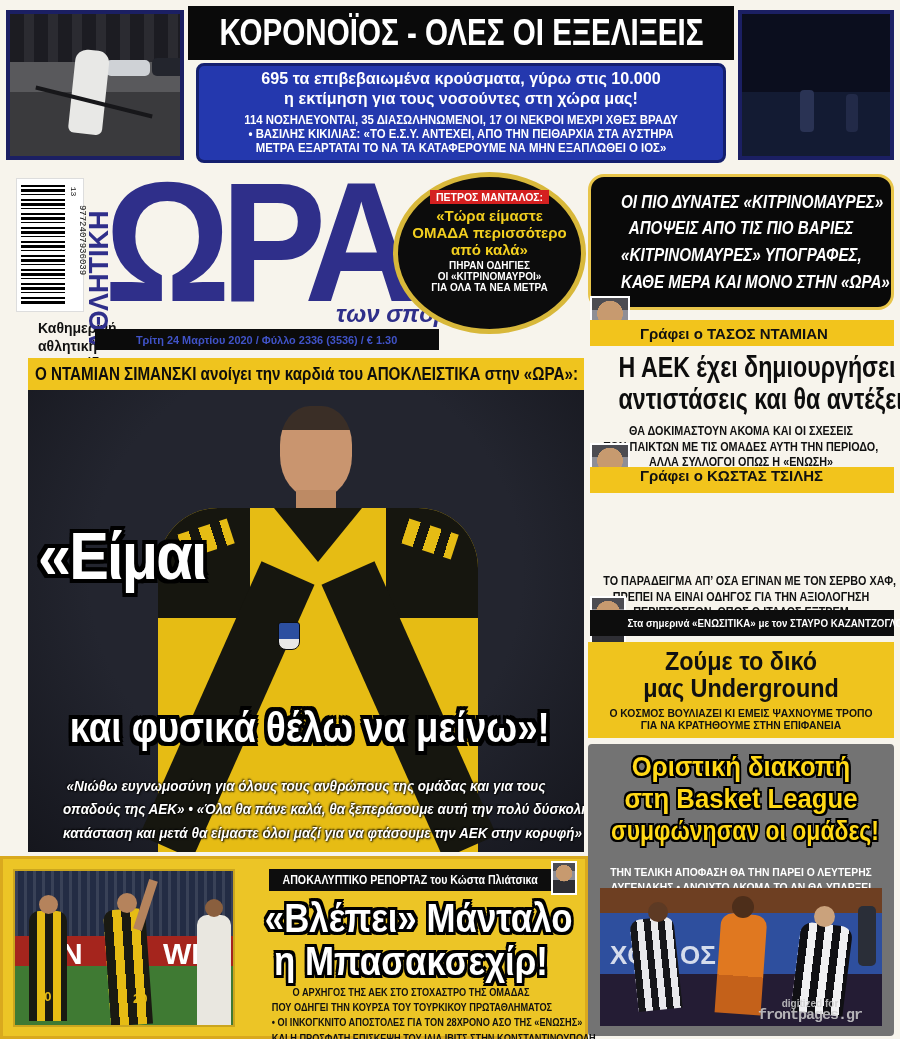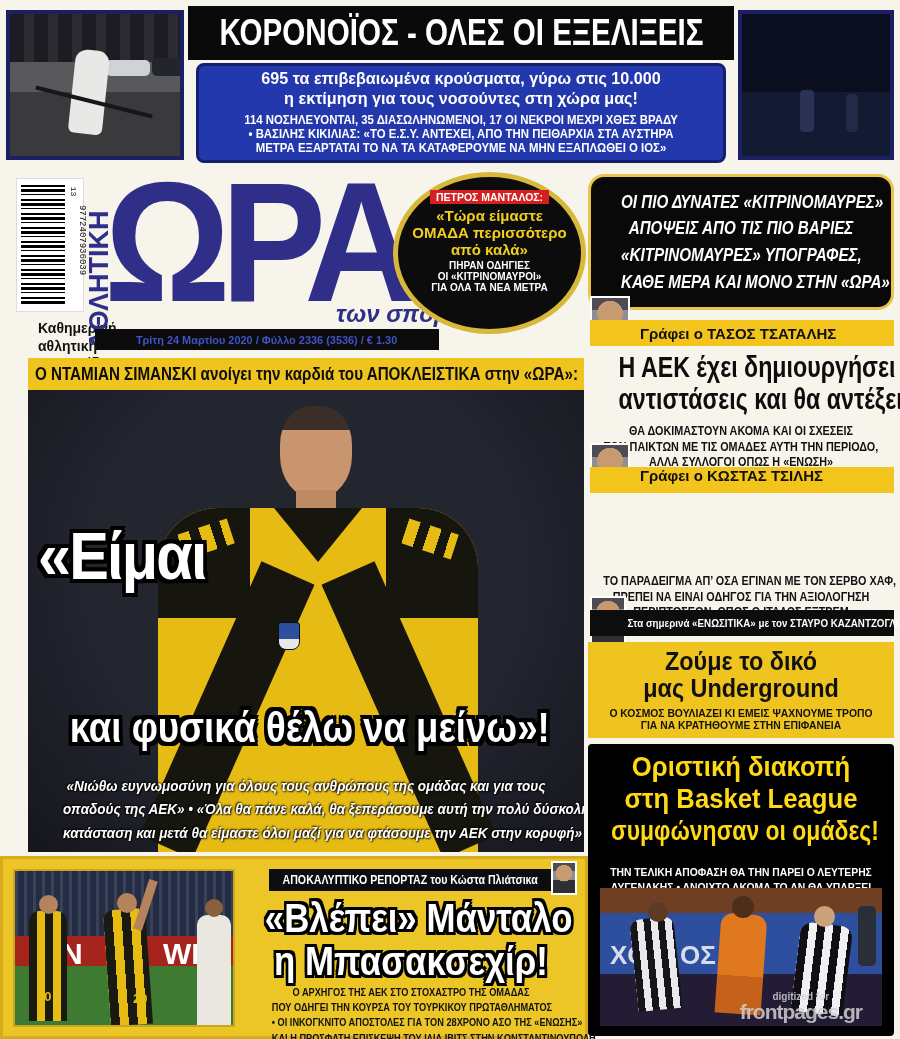--- a/index.html
+++ b/index.html
@@ -89,21 +89,21 @@
 
   <div class="abs" style="left:588px;top:174px;width:306px;height:136px;background:#090909;border:3px solid #e8c54a;border-radius:16px;box-sizing:border-box;display:flex;flex-direction:column;justify-content:center;text-align:center;">
     <div class="sx8" style="color:#fff;font-weight:900;font-style:italic;font-size:19px;line-height:1.4;">ΟΙ ΠΙΟ ΔΥΝΑΤΕΣ «ΚΙΤΡΙΝΟΜΑΥΡΕΣ»</div>
     <div class="sx8" style="color:#fff;font-weight:900;font-style:italic;font-size:19px;line-height:1.4;">ΑΠΟΨΕΙΣ ΑΠΟ ΤΙΣ ΠΙΟ ΒΑΡΙΕΣ</div>
     <div class="sx8" style="color:#fff;font-weight:900;font-style:italic;font-size:19px;line-height:1.4;">«ΚΙΤΡΙΝΟΜΑΥΡΕΣ» ΥΠΟΓΡΑΦΕΣ,</div>
     <div class="sx8" style="color:#fff;font-weight:900;font-style:italic;font-size:19px;line-height:1.4;">ΚΑΘΕ ΜΕΡΑ ΚΑΙ ΜΟΝΟ ΣΤΗΝ «ΩΡΑ»</div>
   </div>
 
   <div class="abs headshot" style="left:590px;top:296px;width:40px;height:50px;"></div>
   <div class="abs ybar" style="left:590px;top:320px;width:304px;height:26px;display:flex;align-items:center;">
-    <div style="padding-left:50px;font-size:15px;">Γράφει ο ΤΑΣΟΣ ΤΣΑΤΑΛΗΣ</div>
+    <div style="padding-left:50px;font-size:15px;">Γράφει ο ΤΑΣΟΣ ΝΤΑΜΙΑΝ</div>
   </div>
   <div class="abs center" style="left:588px;top:352px;width:306px;color:#0d0d0d;font-weight:900;line-height:1.1;">
     <div class="sx8" style="font-size:29px;">Η ΑΕΚ έχει δημιουργήσει</div>
     <div class="sx8" style="font-size:29px;">αντιστάσεις και θα αντέξει</div>
   </div>
   <div class="abs center" style="left:588px;top:424px;width:306px;line-height:1.3;">
     <div class="sx9 small-cap" style="font-size:12px;">ΘΑ ΔΟΚΙΜΑΣΤΟΥΝ ΑΚΟΜΑ ΚΑΙ ΟΙ ΣΧΕΣΕΙΣ</div>
     <div class="sx9 small-cap" style="font-size:12px;">ΤΩΝ ΠΑΙΚΤΩΝ ΜΕ ΤΙΣ ΟΜΑΔΕΣ ΑΥΤΗ ΤΗΝ ΠΕΡΙΟΔΟ,</div>
     <div class="sx9 small-cap" style="font-size:12px;">ΑΛΛΑ ΣΥΛΛΟΓΟΙ ΟΠΩΣ Η «ΕΝΩΣΗ»</div>
     <div class="sx9 small-cap" style="font-size:12px;">ΕΧΟΥΝ ΛΙΓΟΤΕΡΑ ΓΙΑ ΝΑ ΦΟΒΗΘΟΥΝ</div>
@@ -124,21 +124,21 @@
     <div class="sx85" style="padding-left:44px;color:#fff;font-weight:700;font-size:11.5px;transform-origin:left center;">Στα σημερινά «ΕΝΩΣΙΤΙΚΑ» με τον ΣΤΑΥΡΟ ΚΑΖΑΝΤΖΟΓΛΟΥ</div>
   </div>
 
   <div class="abs center" style="left:588px;top:642px;width:306px;height:96px;background:#efc41e;padding-top:6px;box-sizing:border-box;">
     <div class="sx9" style="font-size:26px;font-weight:900;color:#111;line-height:1.05;">Ζούμε το δικό</div>
     <div class="sx9" style="font-size:26px;font-weight:900;color:#111;line-height:1.05;">μας Underground</div>
     <div class="sx9 small-cap" style="font-size:11.5px;margin-top:4px;">Ο ΚΟΣΜΟΣ ΒΟΥΛΙΑΖΕΙ ΚΙ ΕΜΕΙΣ ΨΑΧΝΟΥΜΕ ΤΡΟΠΟ</div>
     <div class="sx9 small-cap" style="font-size:11.5px;">ΓΙΑ ΝΑ ΚΡΑΤΗΘΟΥΜΕ ΣΤΗΝ ΕΠΙΦΑΝΕΙΑ</div>
   </div>
 
-  <div class="abs" style="left:588px;top:744px;width:306px;height:292px;background:#000000;border-radius:4px;text-align:center;">
+  <div class="abs" style="left:588px;top:744px;width:306px;height:292px;background:#737373;border-radius:4px;text-align:center;">
     <div class="sx95 ts2" style="color:#ffd816;font-weight:900;font-size:27px;line-height:1.18;margin-top:8px;">Οριστική διακοπή</div>
     <div class="sx95 ts2" style="color:#ffd816;font-weight:900;font-size:27px;line-height:1.18;">στη Basket League</div>
     <div class="sx85 ts2" style="color:#ffd816;font-weight:900;font-size:27px;line-height:1.18;">συμφώνησαν οι ομάδες!</div>
     <div style="margin-top:17px;">
       <div class="sx9" style="color:#fff;font-weight:700;font-size:11.5px;line-height:1.35;">ΤΗΝ ΤΕΛΙΚΗ ΑΠΟΦΑΣΗ ΘΑ ΤΗΝ ΠΑΡΕΙ Ο ΛΕΥΤΕΡΗΣ</div>
       <div class="sx9" style="color:#fff;font-weight:700;font-size:11.5px;line-height:1.35;">ΑΥΓΕΝΑΚΗΣ • ΑΝΟΙΧΤΟ ΑΚΟΜΑ ΤΟ ΑΝ ΘΑ ΥΠΑΡΞΕΙ</div>
       <div class="sx9" style="color:#fff;font-weight:700;font-size:11.5px;line-height:1.35;">ΠΡΩΤΑΘΛΗΤΗΣ, ΤΙ ΘΑ ΓΙΝΕΙ ΜΕ ΤΟΝ ΥΠΟΒΙΒΑΣΜΟ</div>
       <div class="sx9" style="color:#fff;font-weight:700;font-size:11.5px;line-height:1.35;">ΚΑΙ ΜΕ ΤΑ ΣΥΜΒΟΛΑΙΑ ΤΩΝ ΠΑΙΚΤΩΝ</div>
     </div>
     <div class="abs" style="left:12px;top:144px;width:282px;height:138px;background:linear-gradient(180deg,#6e3f22 0 18%,#2e4f9e 18% 62%,#241c34 62% 100%);overflow:hidden;">
@@ -146,21 +146,21 @@
       <div class="abs" style="left:80px;top:52px;color:#e8ecf5;font-weight:900;font-size:26px;opacity:.9;">ΟΣ</div>
       <div class="abs" style="left:34px;top:30px;width:44px;height:92px;background:repeating-linear-gradient(90deg,#16161a 0 7px,#e9e9ec 7px 14px);border-radius:10px 10px 0 0;transform:rotate(-6deg);"></div>
       <div class="abs" style="left:48px;top:14px;width:20px;height:20px;background:#5d3a24;border-radius:50%;"></div>
       <div class="abs" style="left:118px;top:26px;width:46px;height:100px;background:linear-gradient(180deg,#e07820 0 62%,#c4611a 62% 100%);border-radius:12px 12px 0 0;transform:rotate(4deg);"></div>
       <div class="abs" style="left:132px;top:8px;width:22px;height:22px;background:#4d2e1a;border-radius:50%;"></div>
       <div class="abs" style="left:196px;top:36px;width:52px;height:90px;background:repeating-linear-gradient(90deg,#101014 0 8px,#f0f0f2 8px 16px);border-radius:12px 12px 0 0;transform:rotate(7deg);"></div>
       <div class="abs" style="left:214px;top:18px;width:21px;height:21px;background:#caa27c;border-radius:50%;"></div>
       <div class="abs" style="left:258px;top:18px;width:18px;height:60px;background:#2a2e38;border-radius:5px;"></div>
       <div class="abs" style="right:20px;bottom:2px;text-align:center;color:#cfcfcf;">
         <div style="font-size:10px;font-weight:700;opacity:.85;">digitized for</div>
-        <div style="font-size:21px;font-weight:900;opacity:.85;margin-top:-2px;letter-spacing:-1px;">frontpages.gr</div>
+        <div style="font-size:15px;font-weight:900;opacity:.85;margin-top:-2px;letter-spacing:-1px;font-family:Liberation Mono, monospace;">frontpages.gr</div>
       </div>
     </div>
   </div>
 
   <div class="abs" style="left:28px;top:358px;width:556px;height:32px;background:#efc41e;display:flex;align-items:center;justify-content:center;">
     <div class="sx8" style="color:#0d0d0d;font-weight:900;font-size:19px;">Ο ΝΤΑΜΙΑΝ ΣΙΜΑΝΣΚΙ ανοίγει την καρδιά του ΑΠΟΚΛΕΙΣΤΙΚΑ στην «ΩΡΑ»:</div>
   </div>
 
   <div class="abs" style="left:28px;top:390px;width:556px;height:462px;background:radial-gradient(ellipse at 50% 40%,#23252f 0 55%,#15161d 100%);overflow:hidden;">
 

